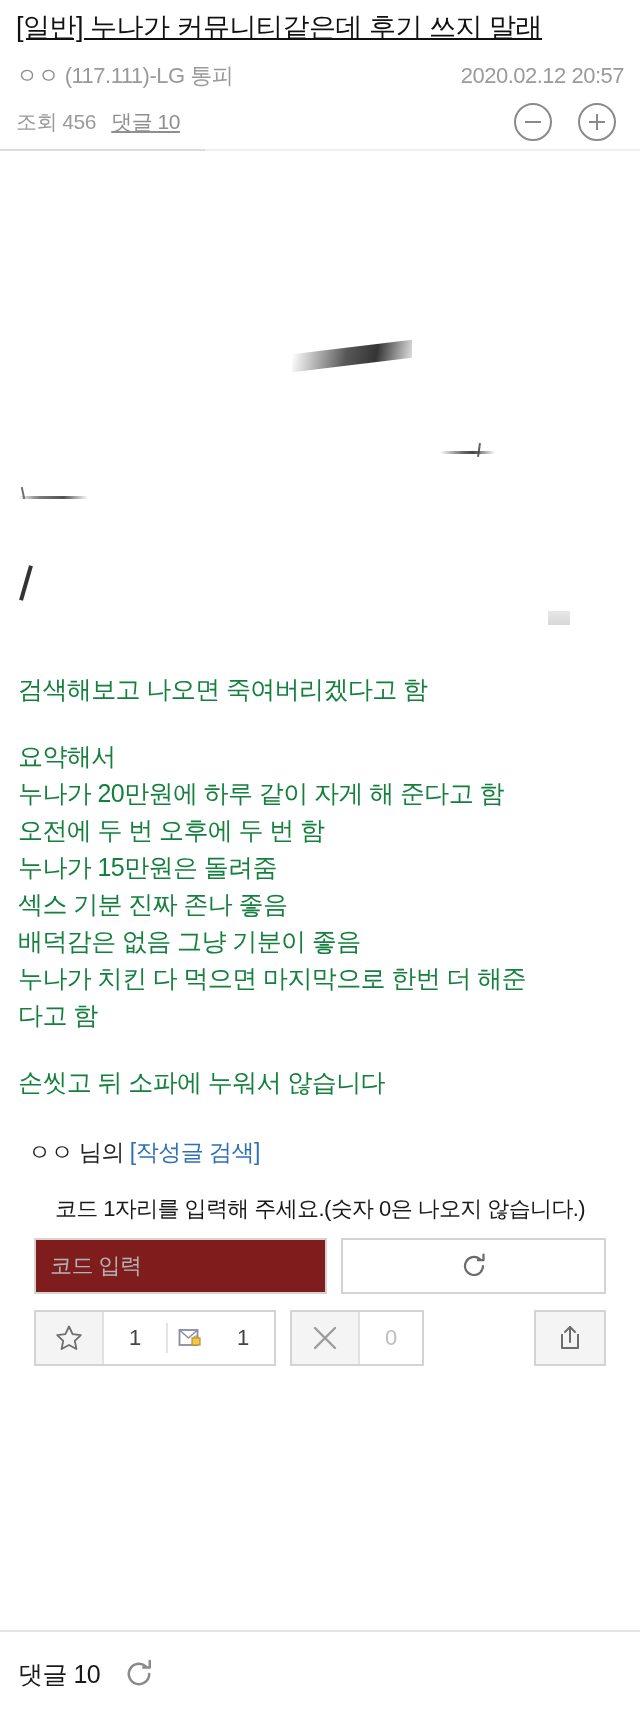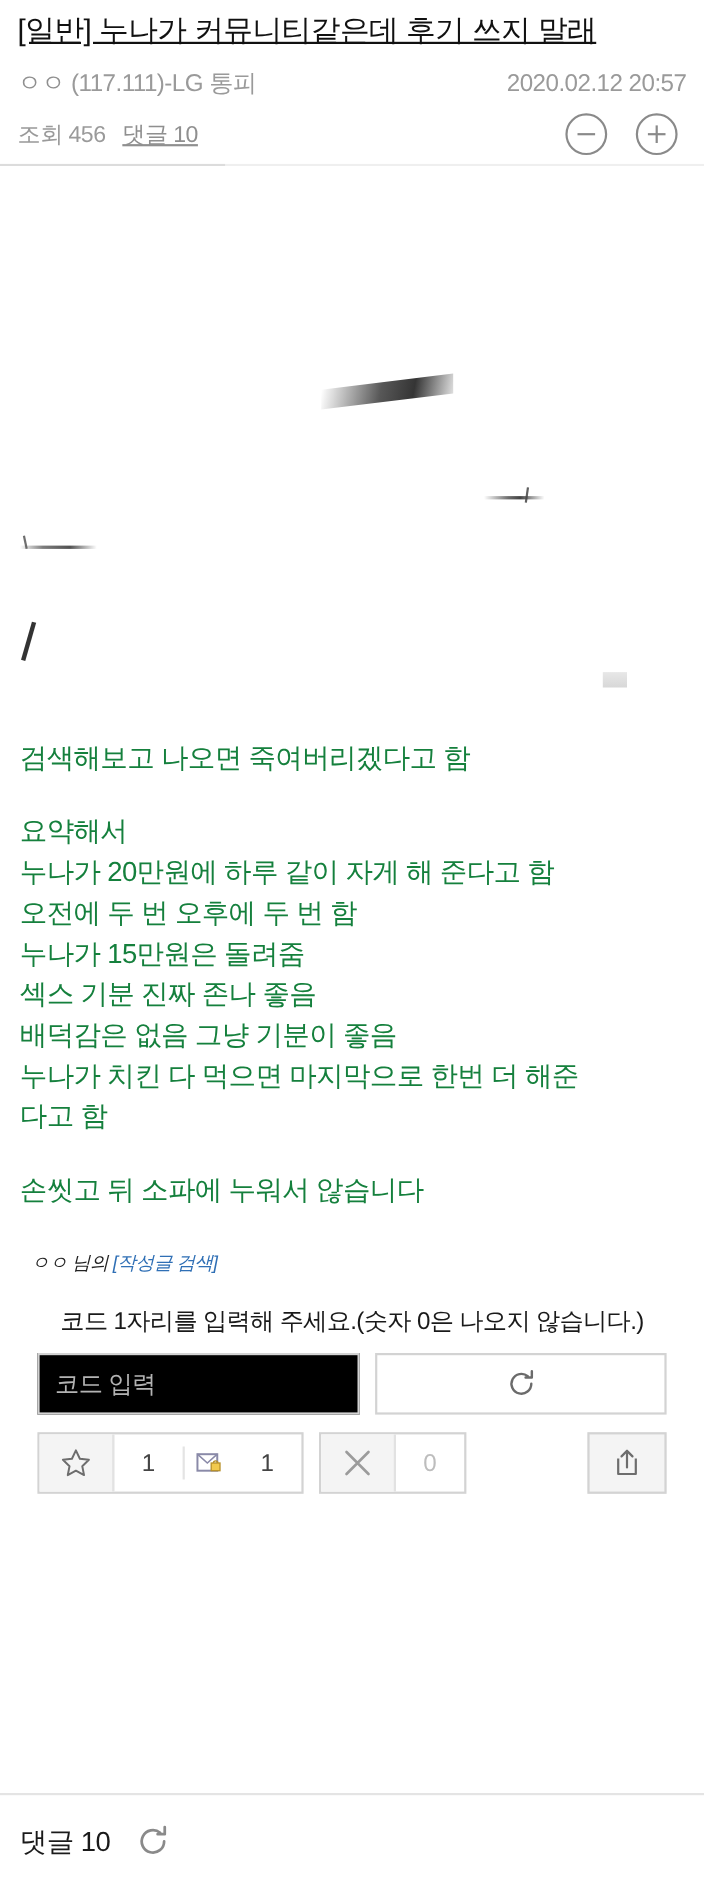--- a/index.html
+++ b/index.html
@@ -185,24 +185,23 @@
   .body-text p {
     margin: 0;
   }
   .body-text .blank {
     height: 30px;
   }
 
   
   .author-search {
     margin: 36px 0 0 28px;
-    font-size: 17px;
+    font-size: 23px;
     letter-spacing: -0.5px;
     color: #222;
-    font-style: italic;
   }
   .author-search .link {
     color: #2f6fb5;
   }
 
   
   .captcha {
     margin-top: 26px;
     padding: 0 34px;
   }
@@ -214,21 +213,21 @@
   }
   .captcha-row {
     display: flex;
     gap: 14px;
     margin-top: 14px;
   }
   .captcha-input {
     flex: 1;
     height: 56px;
     border: 2px solid #d3d3d3;
-    background: #000000;
+    background: #7f1d1d;
     font-size: 22px;
     color: #b3b3b3;
     padding: 0 14px;
     box-sizing: border-box;
     display: flex;
     align-items: center;
     letter-spacing: -0.5px;
   }
   .captcha-img {
     flex: 1;

